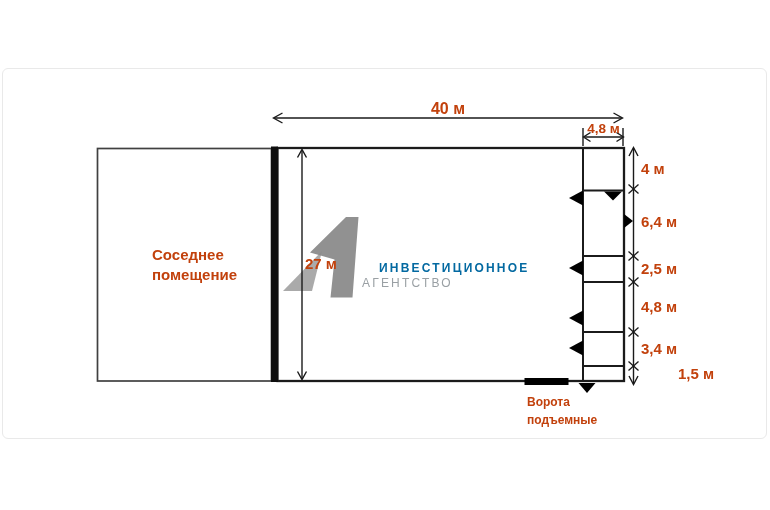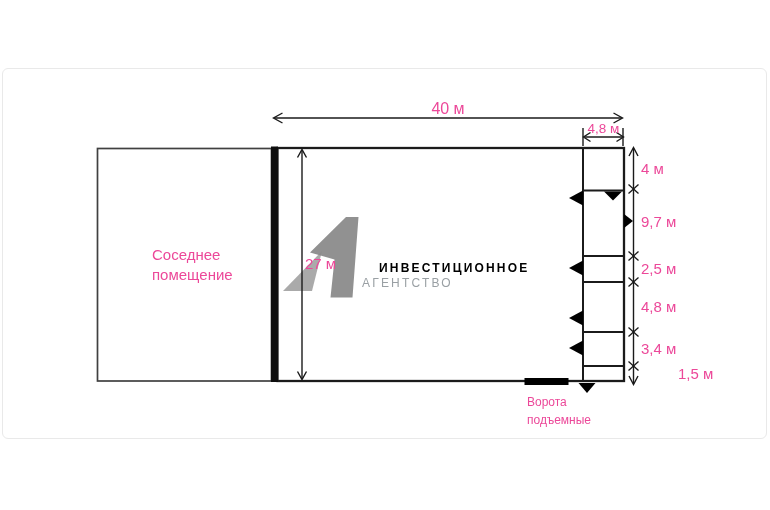--- a/index.html
+++ b/index.html
@@ -21,36 +21,36 @@
     box-shadow:0 2px 10px rgba(0,0,0,0.10);
     display:flex;align-items:center;gap:10px;padding-left:20px;
     box-sizing:border-box;z-index:5;
   }
   .badge-text{
     font-size:23px;font-weight:600;color:#8f9296;letter-spacing:1px;
     white-space:nowrap;
   }
   
   .lbl{
-    position:absolute;color:#ec4899;font-weight:400;z-index:4;
+    position:absolute;color:#c2410c;font-weight:700;z-index:4;
     white-space:pre-line;line-height:1.18;
   }
   .lbl.center{text-align:center;}
   .dim40{left:410px;top:100px;width:76px;font-size:16px;}
   .dim48top{left:581px;top:121px;width:45px;font-size:13.5px;}
   .dim23{left:305px;top:255px;font-size:15px;}
   .seg{left:641px;width:50px;font-size:15px;line-height:16px;}
   .seg0{top:161px;}.seg1{top:214px;}.seg2{top:261px;}
   .seg3{top:299px;}.seg4{top:341px;}.seg5{top:366px;left:638px;margin-left:40px;}
   .room-label{left:152px;top:245px;font-size:15px;line-height:20px;}
   .gate-label{left:527px;top:394px;font-size:12px;line-height:17.5px;}
   
   .wm-line1{
     position:absolute;left:362px;top:261px;font-size:12px;font-weight:700;
-    color:#000000;letter-spacing:2.2px;z-index:2;white-space:nowrap;padding-left:17px;
+    color:#0369a1;letter-spacing:2.2px;z-index:2;white-space:nowrap;padding-left:17px;
   }
   .wm-line2{
     position:absolute;left:362px;top:276px;font-size:12px;font-weight:500;
     color:#9aa0a4;letter-spacing:2.2px;z-index:2;white-space:nowrap;
   }
   svg{display:block;}
   .plan-svg{position:absolute;left:0;top:0;z-index:3;pointer-events:none;}
   .wm-svg{position:absolute;left:0;top:0;z-index:2;pointer-events:none;}
 </style>
 </head>
@@ -129,21 +129,21 @@
         <line x1="628.5" y1="361.5" x2="638.5" y2="370.5"></line>
           <line x1="628.5" y1="370.5" x2="638.5" y2="361.5"></line>
       </g>
     </g>
   </svg>
 
   <div class="lbl center dim40">40 м</div>
   <div class="lbl center dim48top">4,8 м</div>
   <div class="lbl dim23">27 м</div>
   <div class="lbl seg seg0">4 м</div>
-  <div class="lbl seg seg1">9,7 м</div>
+  <div class="lbl seg seg1">6,4 м</div>
   <div class="lbl seg seg2">2,5 м</div>
   <div class="lbl seg seg3">4,8 м</div>
   <div class="lbl seg seg4">3,4 м</div>
   <div class="lbl seg seg5">1,5 м</div>
 
   <div class="lbl room-label">Соседнее
 помещение</div>
   <div class="lbl gate-label">Ворота
 подъемные</div>
 

